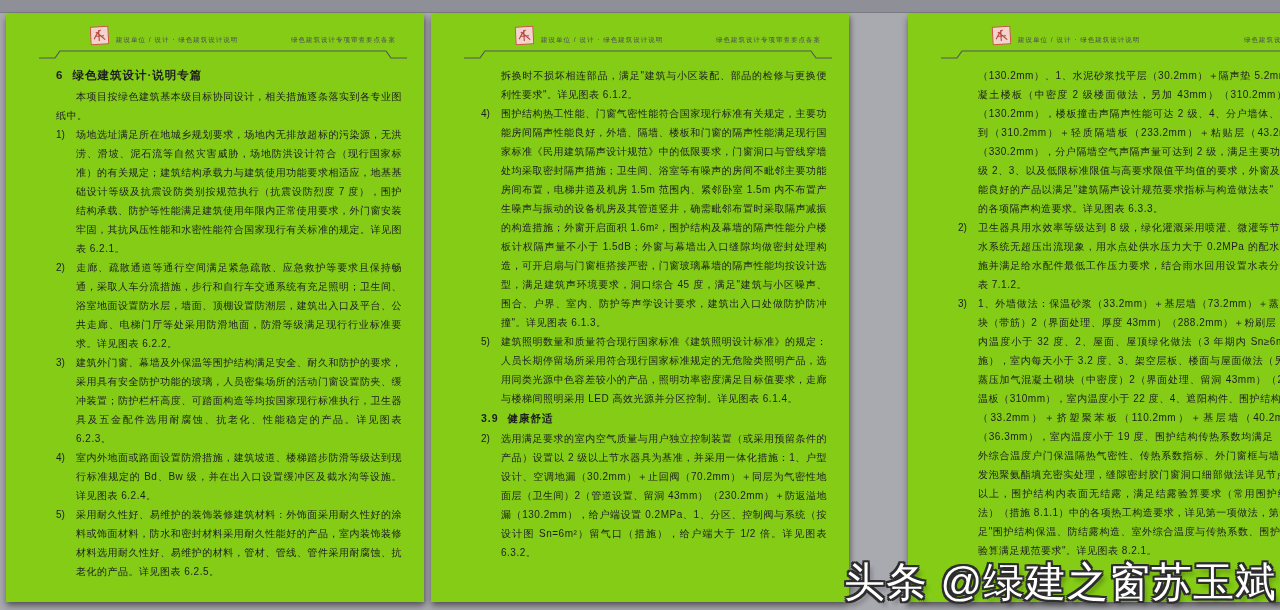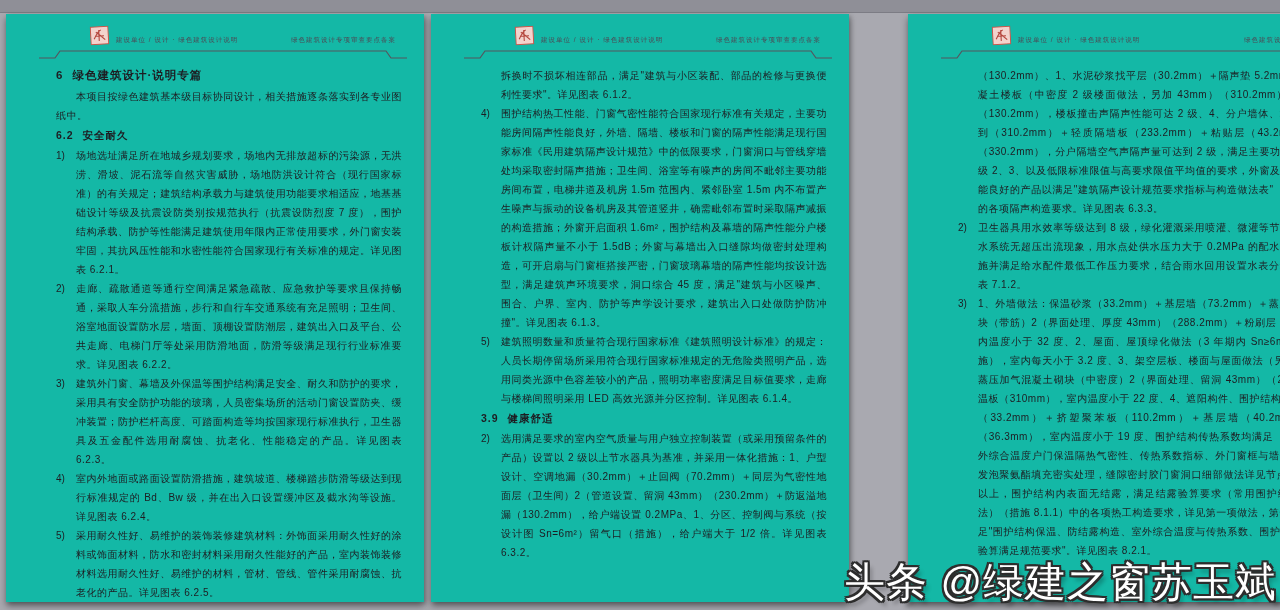--- a/index.html
+++ b/index.html
@@ -6,21 +6,21 @@
   body{
     width:1280px;height:610px;overflow:hidden;position:relative;
     background:#a9a9b0;
     font-family:"Liberation Sans","DejaVu Sans",sans-serif;
   }
   .top-bar{
     position:absolute;left:0;top:0;width:1280px;height:12px;
     background:#8f8f97;border-bottom:1px solid #7c7c84;
   }
   .page{
-    position:absolute;top:14px;height:588px;background:#14b8a6;
+    position:absolute;top:14px;height:588px;background:#84cc16;
     box-shadow:0 4px 7px rgba(0,0,0,.40),2px 2px 4px rgba(0,0,0,.18);
   }
   #page1{left:6px;width:418px;}
   #page2{left:431px;width:418px;}
   #page3{left:908px;width:469px;}
 
   .hdr{position:relative;height:46px;}
   .seal{
     position:absolute;left:84px;top:12px;width:19px;height:19px;
     transform:rotate(-3deg);
@@ -79,21 +79,20 @@
     </svg>
     <span class="hdr-left">建设单位 / 设计 · 绿色建筑设计说明</span>
     <span class="hdr-right">绿色建筑设计专项审查要点备案</span>
     <svg class="hdr-rule" viewBox="0 0 370 13" preserveAspectRatio="none">
       <path d="M1,11 h16 l5,-7 h326 l5,7 h16" stroke="#55555d" stroke-width="1.2" fill="none"></path>
     </svg>
   </div>
   <div class="page-body">
       <div class="blk h1"><span class="num">6</span><span>绿色建筑设计·说明专篇</span></div>
       <div class="blk p"><span>本项目按绿色建筑基本级目标协同设计，相关措施逐条落实到各专业图纸中。</span></div>
-      <div class="blk h2"><span class="num">6.2</span><span>安全耐久</span></div>
       <div class="blk li"><span class="num">1)</span><span>场地选址满足所在地城乡规划要求，场地内无排放超标的污染源，无洪涝、滑坡、泥石流等自然灾害威胁，场地防洪设计符合（现行国家标准）的有关规定；建筑结构承载力与建筑使用功能要求相适应，地基基础设计等级及抗震设防类别按规范执行（抗震设防烈度 7 度），围护结构承载、防护等性能满足建筑使用年限内正常使用要求，外门窗安装牢固，其抗风压性能和水密性能符合国家现行有关标准的规定。详见图表 6.2.1。</span></div>
       <div class="blk li"><span class="num">2)</span><span>走廊、疏散通道等通行空间满足紧急疏散、应急救护等要求且保持畅通，采取人车分流措施，步行和自行车交通系统有充足照明；卫生间、浴室地面设置防水层，墙面、顶棚设置防潮层，建筑出入口及平台、公共走廊、电梯门厅等处采用防滑地面，防滑等级满足现行行业标准要求。详见图表 6.2.2。</span></div>
       <div class="blk li"><span class="num">3)</span><span>建筑外门窗、幕墙及外保温等围护结构满足安全、耐久和防护的要求，采用具有安全防护功能的玻璃，人员密集场所的活动门窗设置防夹、缓冲装置；防护栏杆高度、可踏面构造等均按国家现行标准执行，卫生器具及五金配件选用耐腐蚀、抗老化、性能稳定的产品。详见图表 6.2.3。</span></div>
       <div class="blk li"><span class="num">4)</span><span>室内外地面或路面设置防滑措施，建筑坡道、楼梯踏步防滑等级达到现行标准规定的 Bd、Bw 级，并在出入口设置缓冲区及截水沟等设施。详见图表 6.2.4。</span></div>
       <div class="blk li"><span class="num">5)</span><span>采用耐久性好、易维护的装饰装修建筑材料：外饰面采用耐久性好的涂料或饰面材料，防水和密封材料采用耐久性能好的产品，室内装饰装修材料选用耐久性好、易维护的材料，管材、管线、管件采用耐腐蚀、抗老化的产品。详见图表 6.2.5。</span></div>
     </div>
 </div>
 
 <div class="page" id="page2">
   <div class="hdr">

